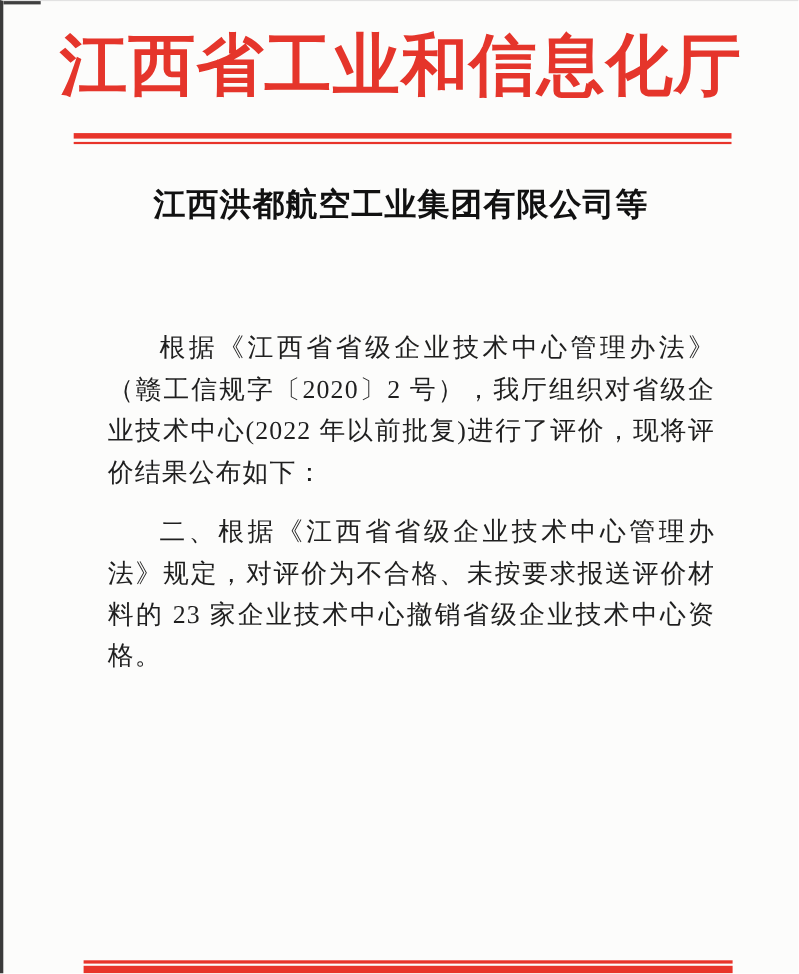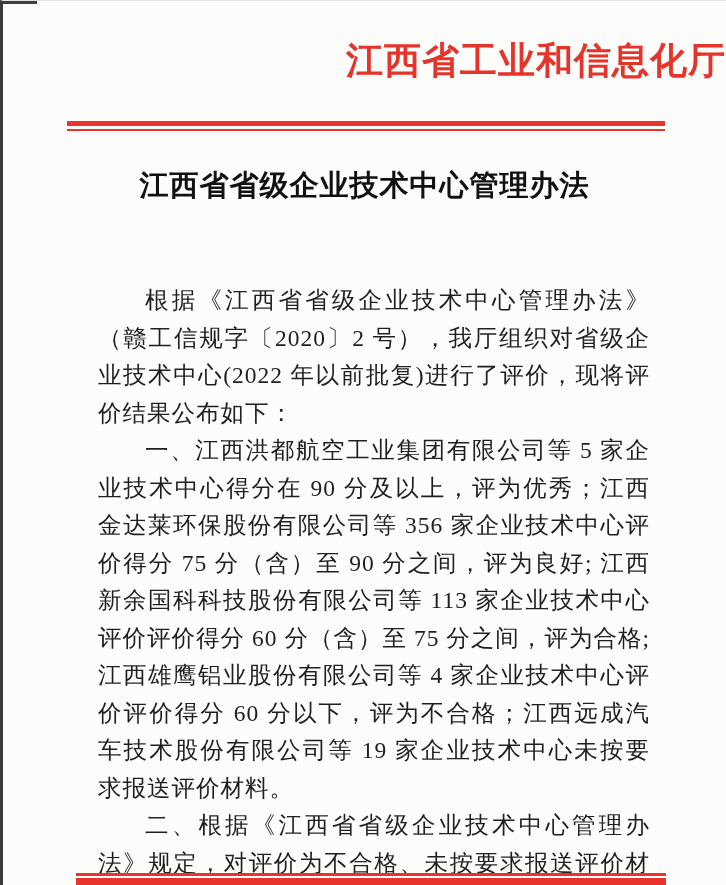--- a/index.html
+++ b/index.html
@@ -25,22 +25,22 @@
     left: 0;
     width: 34px;
     height: 3px;
     background: #3f3f3f;
   }
   .agency-name {
     position: absolute;
     top: 14px;
     left: 0;
     width: 100%;
-    text-align: right;
-    font-size: 37px;
+    text-align: center;
+    font-size: 61px;
     line-height: 92px;
     font-weight: bold;
     letter-spacing: 1px;
     color: #e5352b;
     font-family: "Liberation Serif", "DejaVu Serif", serif;
     white-space: nowrap;
   }
   .letterhead-rule {
     position: absolute;
     top: 120px;
@@ -73,20 +73,21 @@
     line-height: 37.5px;
     text-align: justify;
     letter-spacing: 1px;
     color: #1f1f1f;
   }
   .doc-body p {
     margin: 0;
   }
   .doc-body p.indent {
     text-indent: 2em;
+    margin-top: 17px;
   }
   .footer-band {
     position: absolute;
     left: 73px;
     bottom: 0;
     width: 590px;
   }
   .footer-band .thin-line {
     height: 3px;
     background: #e8342a;
@@ -105,26 +106,25 @@
 
 <div class="page">
 
   <div class="scan-mark"></div>
 
   <div class="agency-name">江西省工业和信息化厅</div>
 
   <div class="letterhead-rule"></div>
 
   <h1 class="doc-title">
-    <span>江西省省级企业技术中心管理办法</span><br>
+    <span>江西洪都航空工业集团有限公司等</span><br>
   </h1>
 
   <div class="doc-body">
     <p class="indent">根据《江西省省级企业技术中心管理办法》（赣工信规字〔2020〕2 号），我厅组织对省级企业技术中心(2022 年以前批复)进行了评价，现将评价结果公布如下：</p>
-    <p class="indent">一、江西洪都航空工业集团有限公司等 5 家企业技术中心得分在 90 分及以上，评为优秀；江西金达莱环保股份有限公司等 356 家企业技术中心评价得分 75 分（含）至 90 分之间，评为良好; 江西新余国科科技股份有限公司等 113 家企业技术中心评价评价得分 60 分（含）至 75 分之间，评为合格; 江西雄鹰铝业股份有限公司等 4 家企业技术中心评价评价得分 60 分以下，评为不合格；江西远成汽车技术股份有限公司等 19 家企业技术中心未按要求报送评价材料。</p>
     <p class="indent">二、根据《江西省省级企业技术中心管理办法》规定，对评价为不合格、未按要求报送评价材料的 23 家企业技术中心撤销省级企业技术中心资格。</p>
   </div>
 
   <div class="footer-band">
     <div class="thin-line"></div>
     <div class="gap"></div>
     <div class="thick-line"></div>
   </div>
 
 </div>

